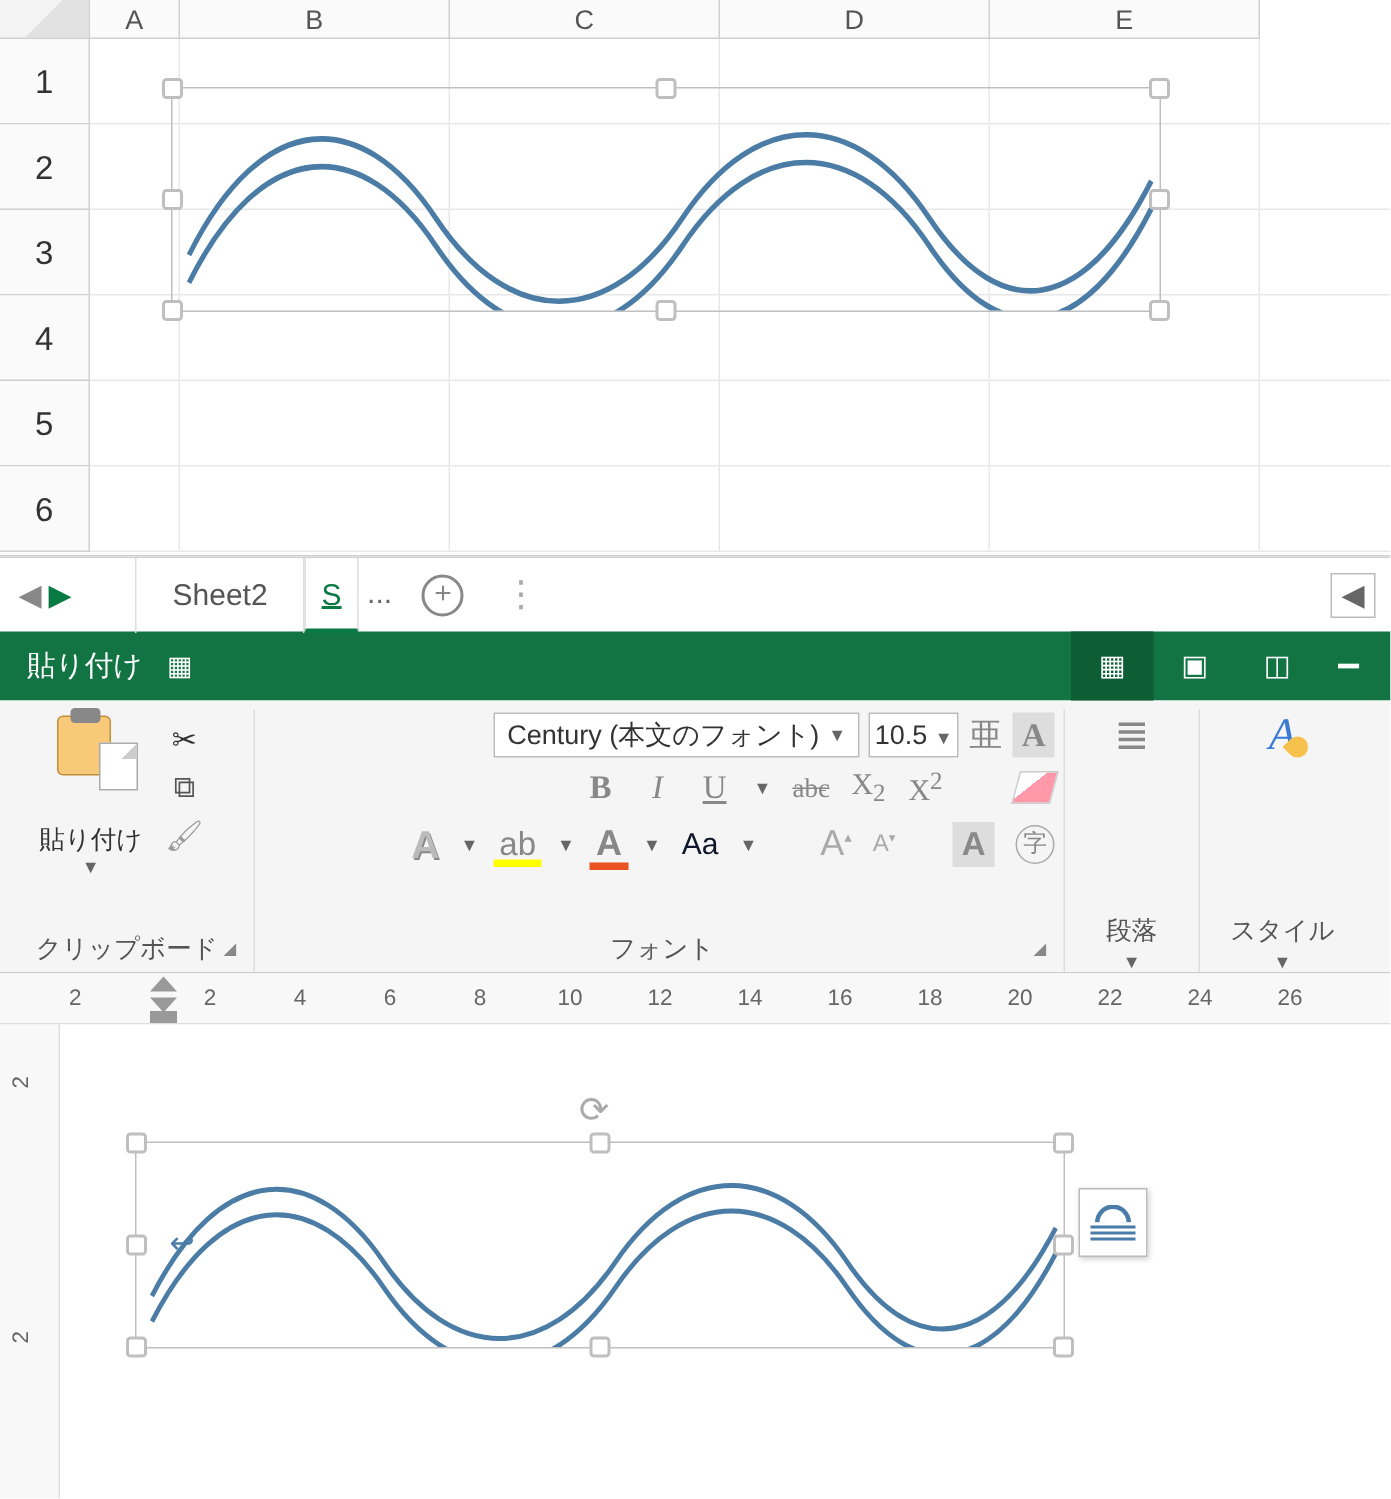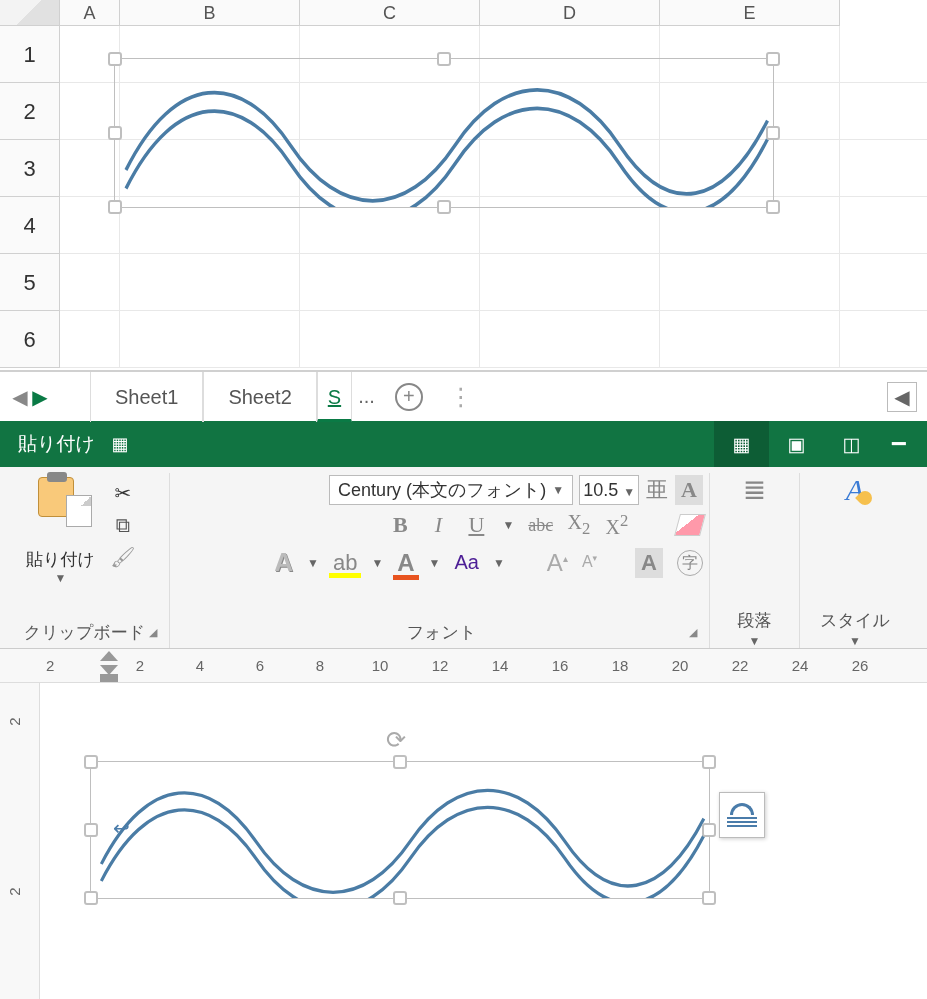--- a/index.html
+++ b/index.html
@@ -77,21 +77,21 @@
   .fbtn{ font-size:22px; color:#888; min-width:24px; text-align:center; font-family:"Times New Roman",serif;}
   .fbtn.b{font-weight:bold;} .fbtn.i{font-style:italic;} .fbtn.u{text-decoration:underline;}
   .strike{text-decoration:line-through; font-size:18px;}
   .sub{font-size:20px;} .sup{font-size:20px;}
   .eraser{ width:26px;height:22px;background:linear-gradient(135deg,#fff 40%,#f9a 40%);border:1px solid #ccc;transform:skewX(-15deg);}
   .txteff{ color:#bbb; font-size:26px; font-weight:bold; text-shadow:1px 1px 0 #888;}
   .highlight-a{ font-size:22px; color:#888; position:relative;}
   .highlight-a::after{content:"";position:absolute;left:-4px;right:-4px;bottom:-2px;height:5px;background:#ff0;}
   .color-a{ font-size:24px; color:#888; font-weight:bold; position:relative;}
   .color-a::after{content:"";position:absolute;left:-4px;right:-4px;bottom:-3px;height:5px;background:#e8531f;}
-  .aa{ font-size:20px; color:#4c1d95;}
+  .aa{ font-size:20px; color:#0f172a;}
   .growA{font-size:24px;color:#aaa;} .shrinkA{font-size:16px;color:#aaa;}
   .circled{ border:1px solid #aaa; border-radius:50%; width:26px;height:26px;line-height:24px;text-align:center;font-size:16px;color:#888;}
   .boxA{ background:#ddd; padding:2px 6px; font-size:22px; color:#888; font-weight:bold;}
   .para-icon{ font-size:28px; color:#888;}
   .style-A{ font-size:30px; color:#3a7bd5; font-family:"Times New Roman",serif; font-style:italic; position:relative;}
   .style-A::after{content:"";position:absolute;right:-8px;bottom:2px;width:14px;height:14px;background:#f6c04d;border-radius:50% 50% 50% 0;transform:rotate(45deg);}
   
   .word-area{ flex:1; position:relative; background:#fff;}
   .hruler{ height:34px; background:#f8f8f8; border-bottom:1px solid #ddd; position:relative; font-size:14px; color:#666;}
   .hruler-inner{ position:absolute; left:40px; right:0; top:0; bottom:0;}
@@ -192,21 +192,20 @@
         <div class="handle h-se"></div>
       </div>
     </div>
   </div>
 </div>
 
 <div class="tabbar">
   <div class="nav-tri">◀</div>
   <div class="nav-tri active">▶</div>
   <div style="width:40px"></div>
-  <div class="tab">Sheet1</div>
   <div class="tab">Sheet2</div>
   <div class="tab active tiny">S</div>
   <div class="dots">...</div>
   <div class="addtab">+</div>
   <div class="vdots">⋮</div>
   <div class="scroll-left-btn">◀</div>
 </div>
 
 <div class="statusbar">
   <div class="status-text">貼り付け</div>

